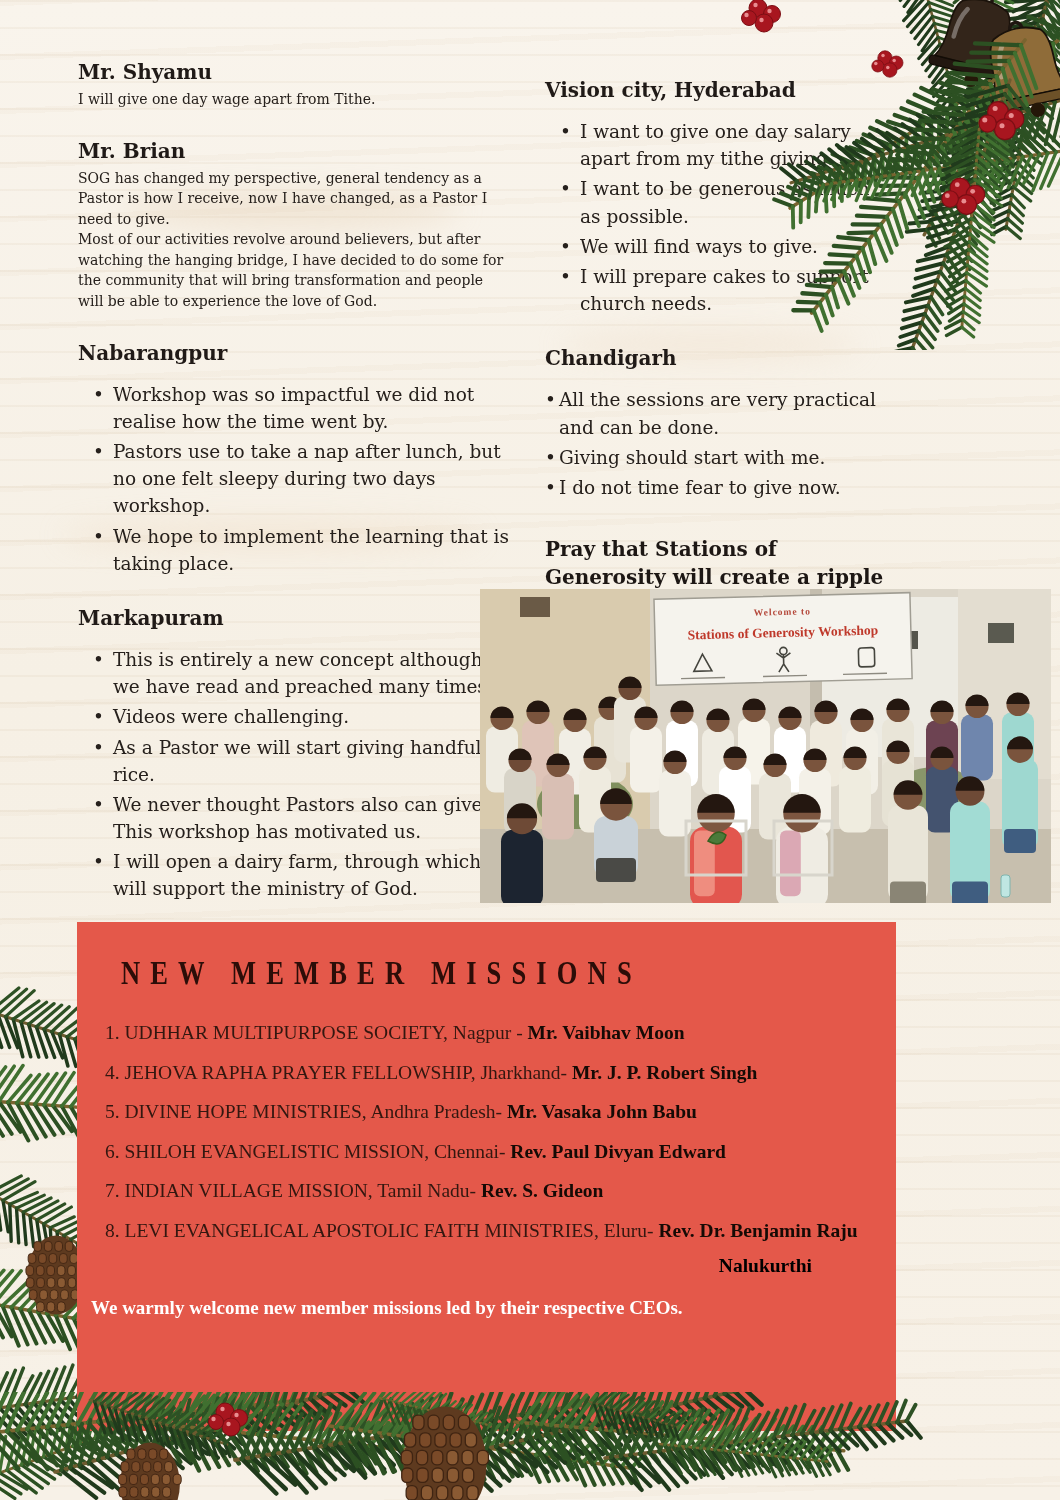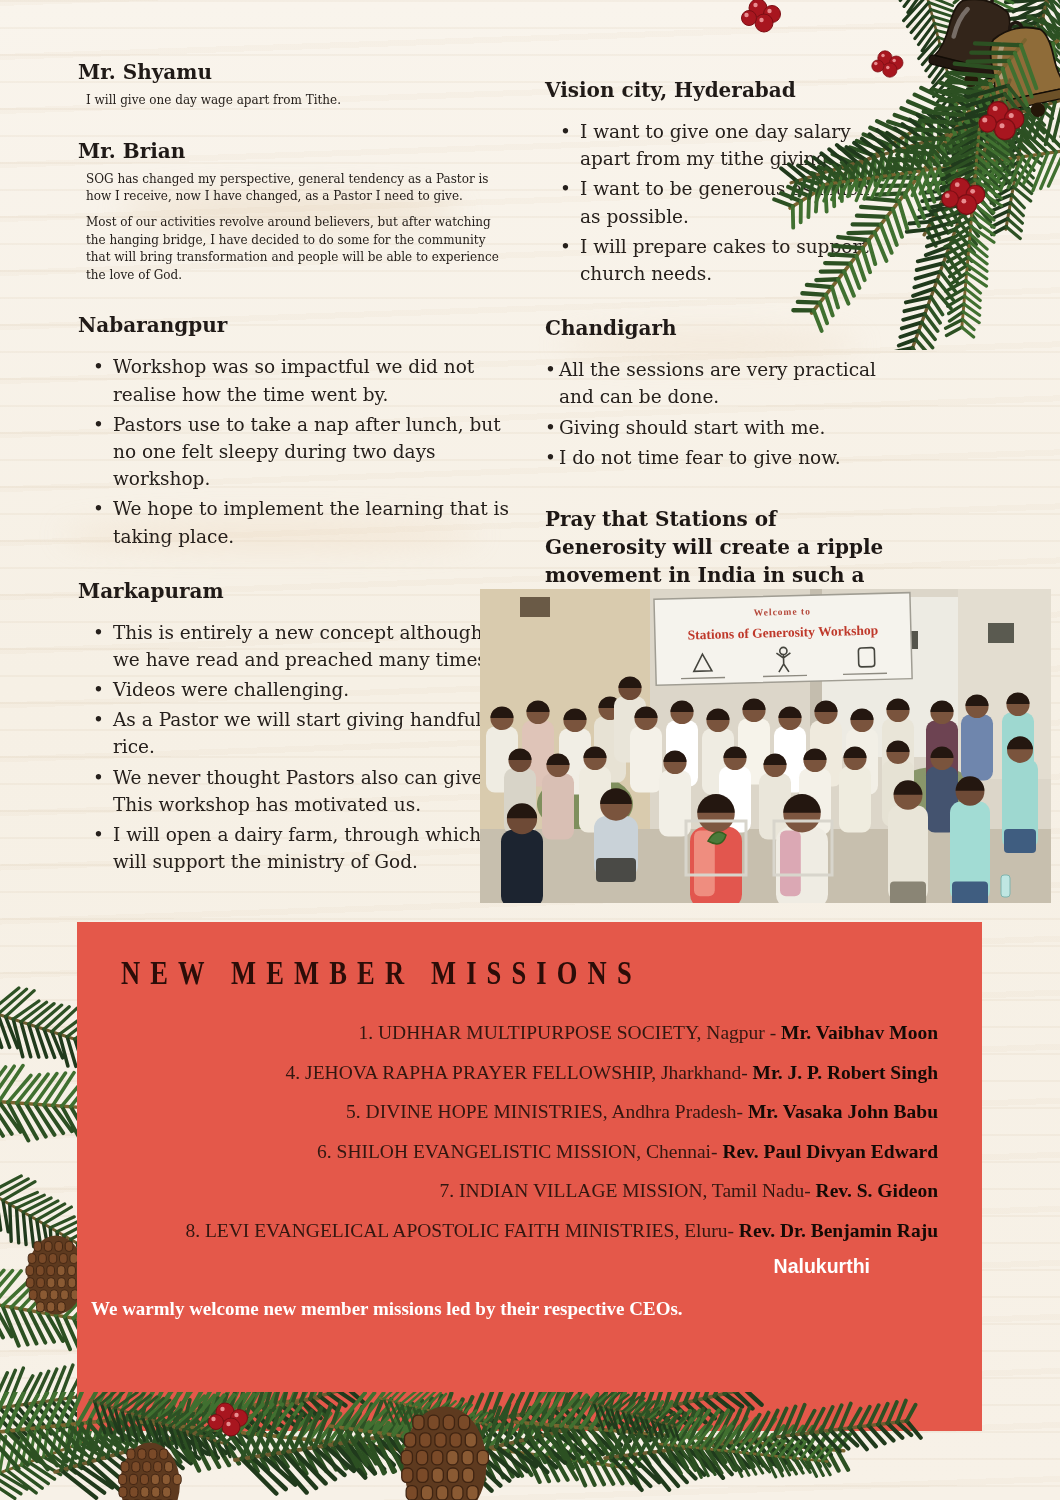--- a/index.html
+++ b/index.html
@@ -10,41 +10,41 @@
       repeating-linear-gradient(178deg, rgba(214,190,158,0.08) 0 6px, rgba(0,0,0,0) 6px 54px),
       linear-gradient(180deg,#f9f4ec 0%,#f6f0e5 45%,#f7f1e7 100%);
   }
   .smudge{position:absolute;pointer-events:none;border-radius:50%;filter:blur(14px);opacity:.35;}
   
   .col{position:absolute;z-index:2;}
   .col-left{left:78px;top:60px;width:432px;}
   .col-right{left:545px;top:78px;width:350px;}
   .t-section{margin-bottom:29px;}
   .t-heading{font-size:20px;font-weight:700;margin:0 0 5px 0;color:#201a17;}
-  .t-para{margin:8px;font-size:12px;line-height:1.47;}
+  .t-para{margin:0;font-size:14px;line-height:1.47;}
   ul.t-bullets{list-style:none;margin:16px 0 0 0;padding:0;font-size:18.5px;line-height:1.47;}
   ul.t-bullets li{position:relative;padding-left:35px;margin:0 0 3px 0;}
   ul.t-bullets li::before{content:"\2022";position:absolute;left:15px;top:0;}
   ul.t-bullets.tight li{padding-left:14px;}
   ul.t-bullets.tight li::before{left:0;}
   .prayer{font-weight:700;font-size:20px;line-height:1.4;margin:34px 0 0 0;color:#1d1714;}
   
   .photo{position:absolute;left:480px;top:589px;width:571px;height:314px;z-index:2;}
   .photo svg{display:block;width:100%;height:100%;}
   .bn-small{font-family:"Liberation Serif",serif;font-weight:700;font-size:9.5px;fill:#b5493c;text-anchor:middle;letter-spacing:1px;}
   .bn-main{font-family:"Liberation Serif",serif;font-weight:700;font-size:13.5px;fill:#bf392b;text-anchor:middle;}
   
-  .missions{position:absolute;left:77px;top:922px;width:905px;height:509px;box-sizing:border-box;
-    background:#e4584a;color:#2b130c;padding:30px 44px 18px 28px;z-index:2;}
+  .missions{position:absolute;left:77px;top:922px;width:819px;height:509px;box-sizing:border-box;
+    background:#e4584a;color:#2b130c;padding:30px 16px 18px 28px;z-index:2;}
   .m-title{font-family:"Liberation Serif",serif;font-weight:700;font-size:34px;letter-spacing:13px;
     transform:scaleX(0.78);transform-origin:0 50%;margin:2px 0 30px 16px;white-space:nowrap;color:#2c0d08;}
-  .m-list{margin:0;padding:0;list-style:none;font-family:"Liberation Serif",serif;font-size:19.5px;color:#331710;text-align:right;}
+  .m-list{margin:0;padding:0;list-style:none;font-family:"Liberation Serif",serif;font-size:19.5px;color:#331710;}
   .m-list li{margin:0 0 17.5px 0;white-space:nowrap;}
   .m-name{font-weight:700;color:#150a05;}
-  .m-overflow{font-family:Liberation Sans, sans-serif;font-weight:700;font-size:19.5px;color:#ffffff;
+  .m-overflow{font-family:Liberation Serif, serif;font-weight:700;font-size:19.5px;color:#000000;
     text-align:right;padding-right:68px;margin-top:-4px;}
   .m-footer{font-family:"Liberation Serif",serif;font-weight:700;font-size:19px;color:#ffffff;
     margin:20px 0 15px -14px;}
   
   .decor{position:absolute;pointer-events:none;}
   #decor-topright{right:0;top:0;width:380px;height:350px;z-index:3;}
   #decor-left{left:0;top:940px;width:140px;height:560px;z-index:1;}
   #decor-bottom{left:0;top:1392px;width:1060px;height:108px;z-index:3;}
 </style>
 </head>
@@ -86,20 +86,21 @@
       </div>
     </div>
 
   <div class="col col-right">
     <div id="col-right-sections">
         <div class="t-section">
           <h3 class="t-heading">Vision city, Hyderabad</h3>
           <ul class="t-bullets">
             <li>I want to give one day salary apart from my tithe giving.</li>
             <li>I want to be generous as much as possible.</li>
+            <li>We will find ways to give.</li>
             <li>I will prepare cakes to support church needs.</li>
           </ul>
         </div>
         <div class="t-section">
           <h3 class="t-heading">Chandigarh</h3>
           <ul class="t-bullets tight">
             <li>All the sessions are very practical and can be done.</li>
             <li>Giving should start with me.</li>
             <li>I do not time fear to give now.</li>
           </ul>

